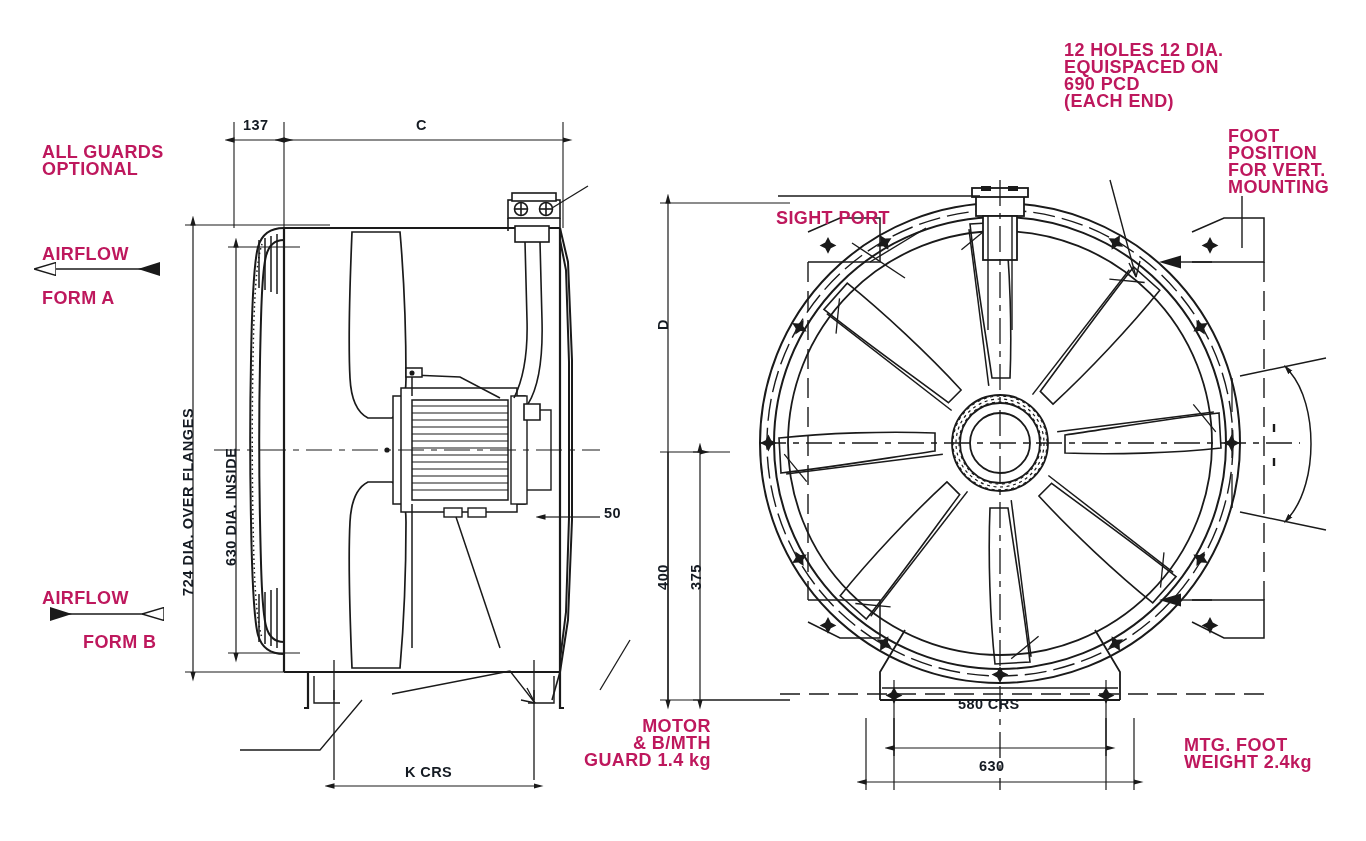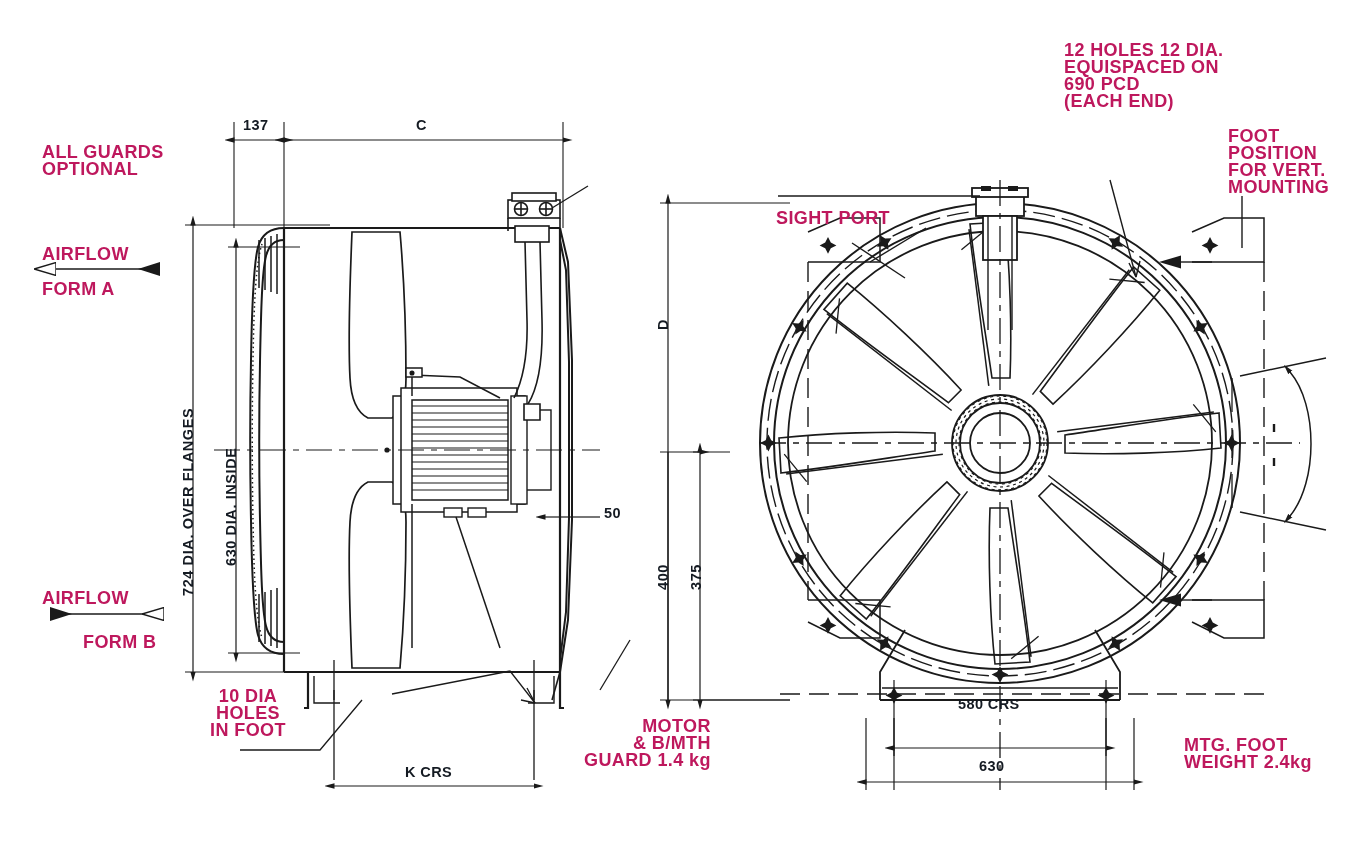--- a/index.html
+++ b/index.html
@@ -553,29 +553,26 @@
         <line x1="778" y1="196" x2="980" y2="196"></line>
       </g>
 
     </g>
   </svg>
 
   <div class="note" style="left:42px; top:144px;">ALL GUARDS
 OPTIONAL</div>
 
   <div class="note" style="left:42px; top:246px;">AIRFLOW</div>
-  <div class="note" style="left:42px; top:281px;">FORM A</div>
+  <div class="note" style="left:42px; top:290px;">FORM A</div>
 
   <div class="note" style="left:42px; top:590px;">AIRFLOW</div>
   <div class="note" style="left:42px; top:634px;margin-left:41px;">FORM B</div>
 
 
-  <div class="note" style="left:193px; top:688px; text-align:center; width:110px;">10 DIA
-HOLES
-IN FOOT</div>
 
   <div class="note" style="left:584px; top:718px;text-align:right;">MOTOR
 &amp; B/MTH
 GUARD 1.4 kg</div>
 
 
   <div class="note" style="left:736px; top:210px;margin-left:40px;">SIGHT PORT</div>
 
   <div class="note" style="left:1064px; top:42px;">12 HOLES 12 DIA.
 EQUISPACED ON

